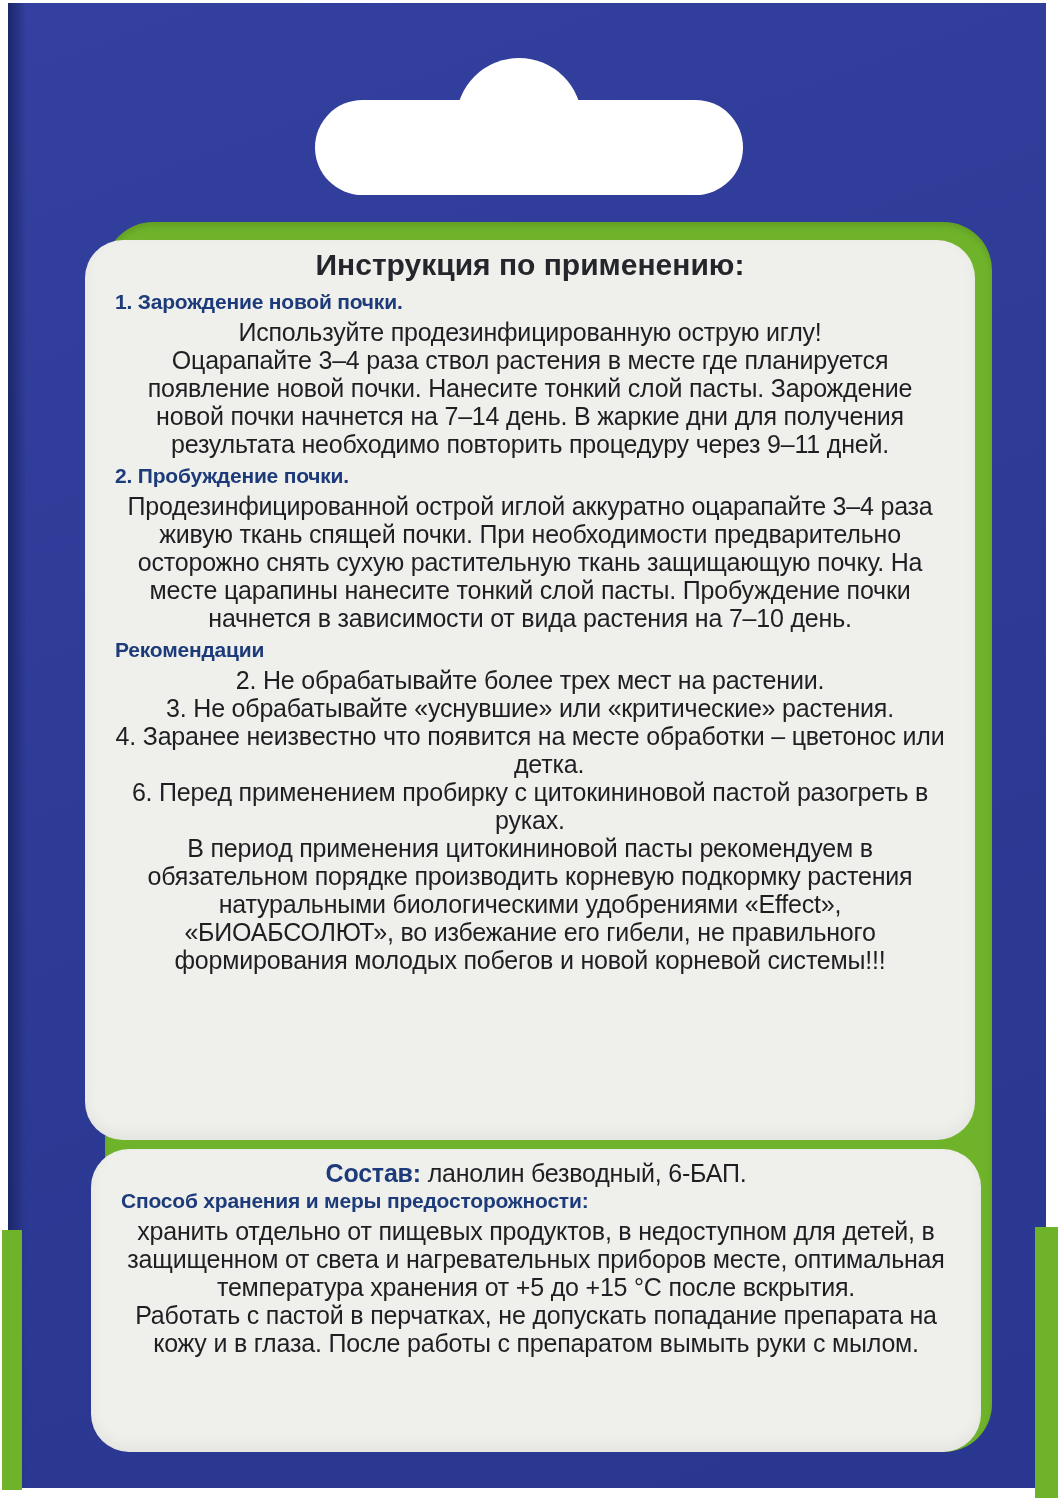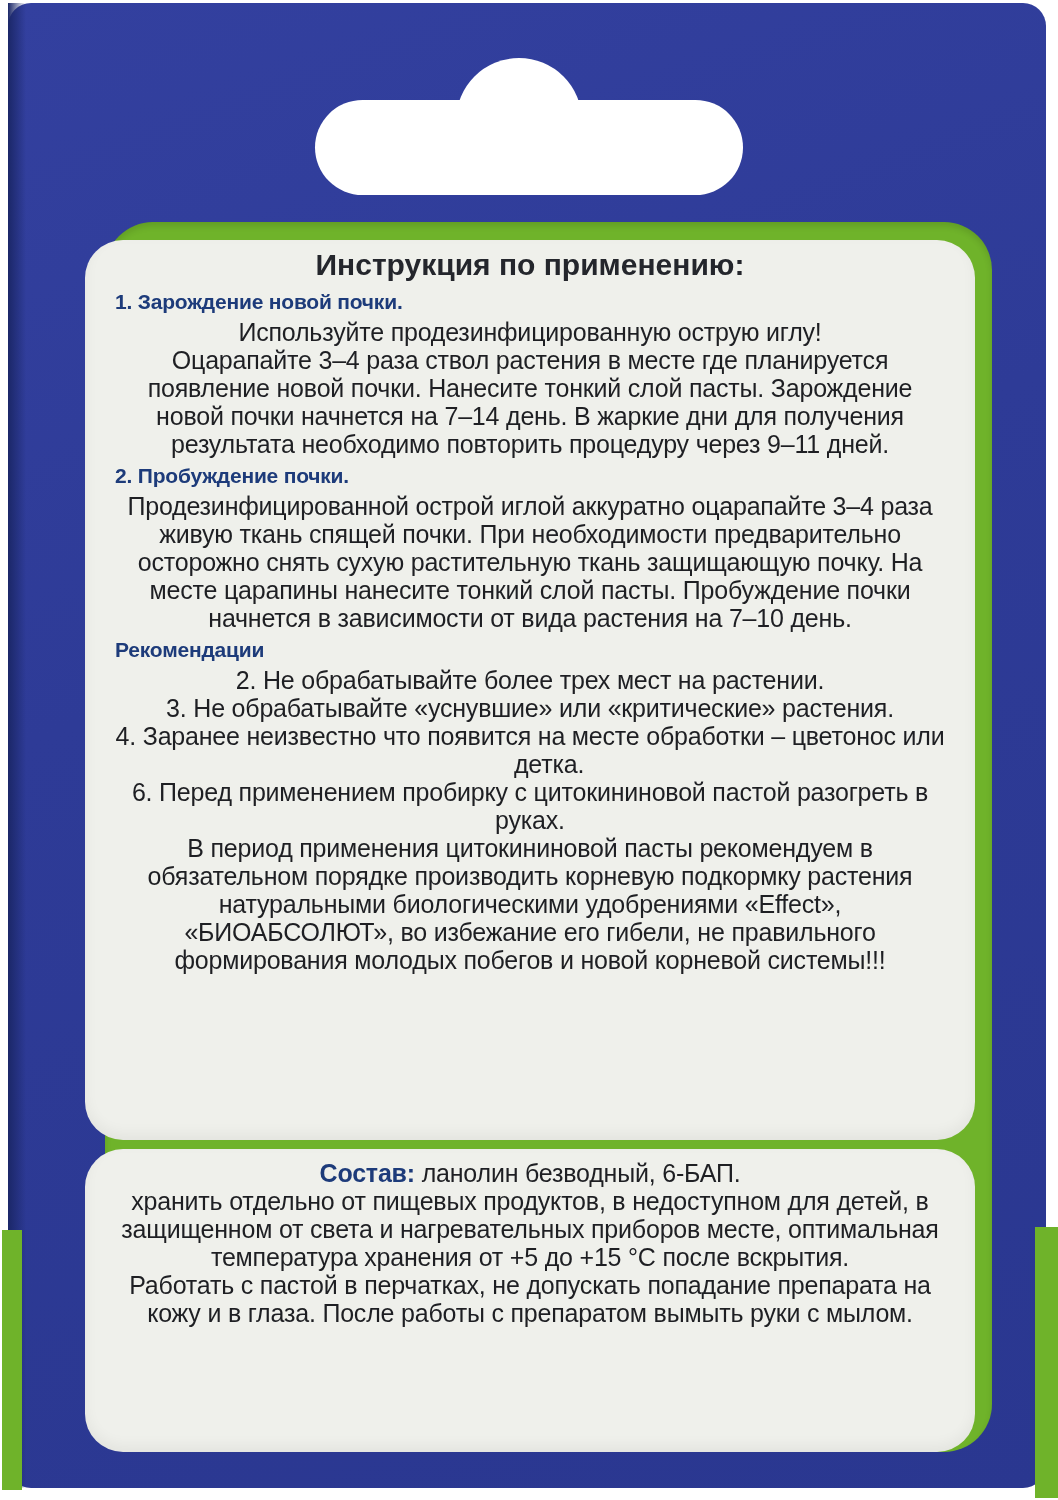--- a/index.html
+++ b/index.html
@@ -10,21 +10,20 @@
   html,body{margin:0;padding:0;}
   body{
     width:1058px;height:1500px;position:relative;overflow:hidden;
     background:var(--photo-bg);
     font-family:"Liberation Sans","DejaVu Sans",sans-serif;
     color:var(--text-color);
   }
   .box{
     position:absolute;left:8px;top:3px;width:1038px;height:1485px;
     background:linear-gradient(160deg,#33409f 0%,var(--box-blue) 40%,#2a3790 100%);
-    border-radius:23px;
   }
   .fold-left{
     position:absolute;left:0;top:0;width:18px;height:100%;
     background:linear-gradient(90deg,var(--box-blue-dark),rgba(27,39,104,0));
   }
   .slot-bar{
     position:absolute;left:307px;top:97px;width:428px;height:95px;
     background:#fff;border-radius:48px;
   }
   .slot-bump{
@@ -35,21 +34,21 @@
     position:absolute;left:97px;top:219px;width:887px;height:1230px;
     background:var(--accent-green);border-radius:48px;
     box-shadow:inset 0 4px 6px rgba(0,0,0,.12);
   }
   .panel{
     position:absolute;left:77px;width:890px;background:var(--panel-bg);
     border-radius:38px;box-sizing:border-box;
     box-shadow:inset 0 -6px 14px rgba(0,0,0,.05);
   }
   .panel-a{top:237px;height:900px;padding:8px 30px 6px 30px;}
-  .panel-b{top:1146px;height:303px;padding:10px 30px 6px 30px;}
+  .panel-b{top:1146px;height:303px;padding:10px 30px 6px 30px;margin-left:6px;}
   .panel p,.panel div.li{margin:0;font-size:25px;line-height:28px;letter-spacing:-.2px;text-align:center;}
   .title{
     text-align:center;font-weight:bold;font-size:30px;line-height:34px;
     color:var(--title-color);margin:0 0 6px 0;
   }
   .h{
     font-weight:bold;font-size:21px;line-height:28px;color:var(--heading-blue);
     margin:4px 0 2px 0;letter-spacing:-.2px;
   }
   .just{text-align:justify;}
@@ -83,19 +82,20 @@
     <div class="li hang">2. Не обрабатывайте более трех мест на растении.</div>
     <div class="li hang">3. Не обрабатывайте «уснувшие» или «критические» растения.</div>
     <div class="li hang">4. Заранее неизвестно что появится на месте обработки – цветонос или детка.</div>
     <div class="li">6. Перед применением пробирку с цитокининовой пастой разогреть в руках.</div>
 
     <p>В период применения цитокининовой пасты рекомендуем в обязательном порядке производить корневую подкормку растения натуральными биологическими удобрениями «Effect», «БИОАБСОЛЮТ», во избежание его гибели, не правильного формирования молодых побегов и новой корневой системы!!!</p>
   </div>
 
   <div class="panel panel-b">
     <p><span class="lbl">Состав:</span><span> ланолин безводный, 6-БАП.</span></p>
+    <div class="h" style="margin-top:0;">Способ хранения и меры предосторожности:</div>
     <p class="just">хранить отдельно от пищевых продуктов, в недоступном для детей, в защищенном от света и нагревательных приборов месте, оптимальная температура хранения от +5 до +15 °C после вскрытия.</p>
     <p class="just">Работать с пастой в перчатках, не допускать попадание препарата на кожу и в глаза. После работы с препаратом вымыть руки с мылом.</p>
   </div>
 </div>
 
 <div class="strip strip-left"></div>
 <div class="strip strip-right"></div>
 
 </body></html>

